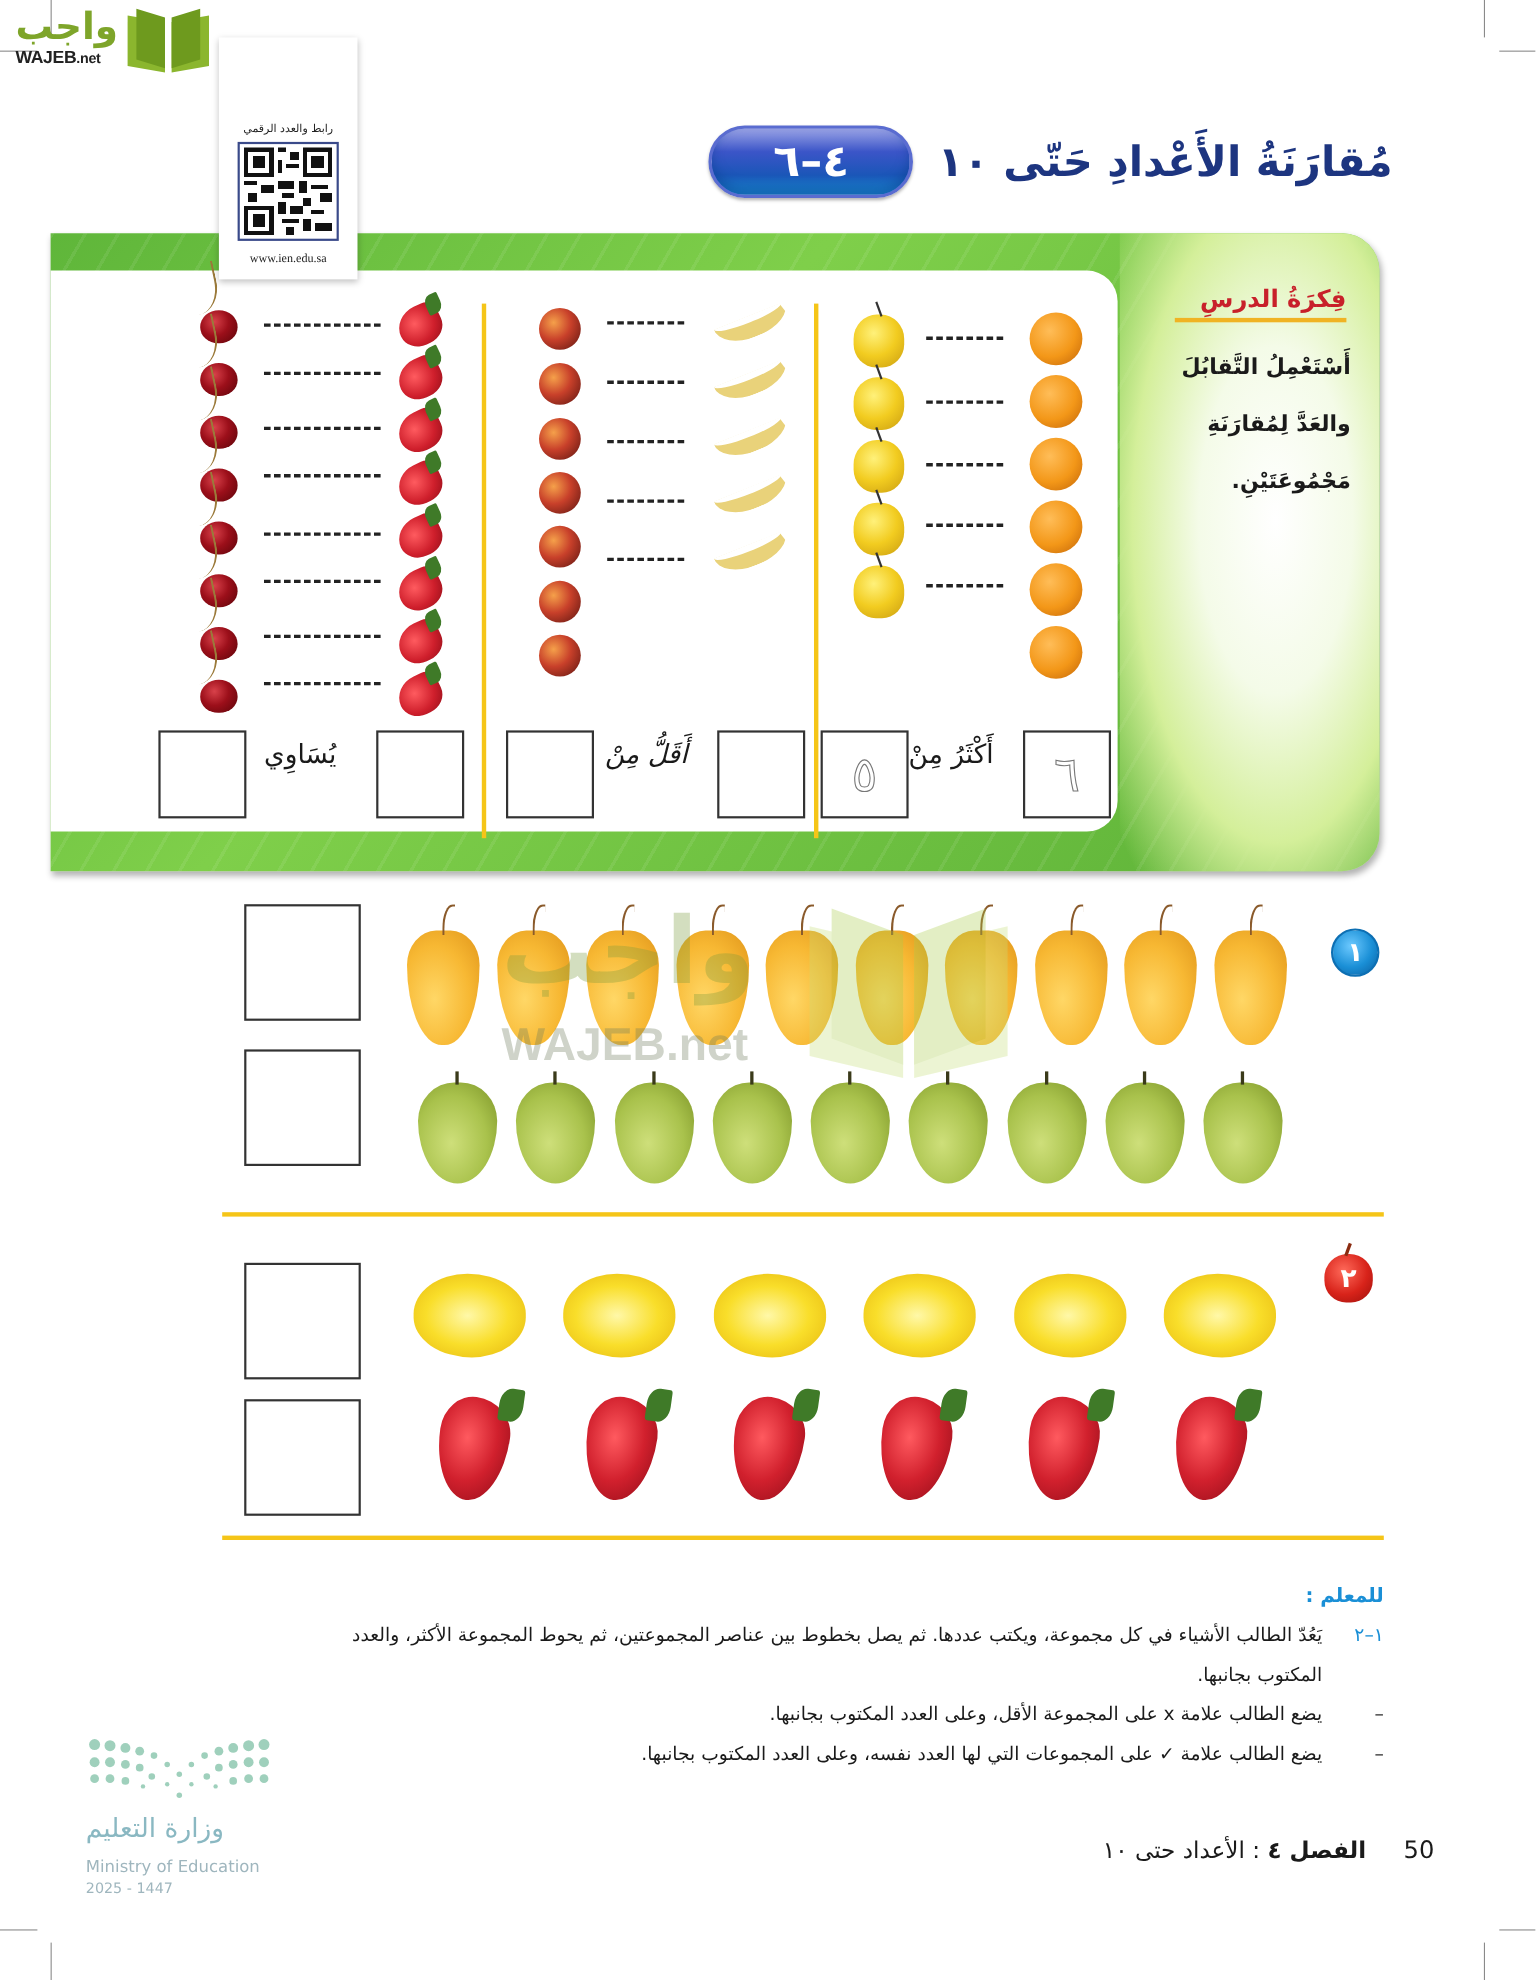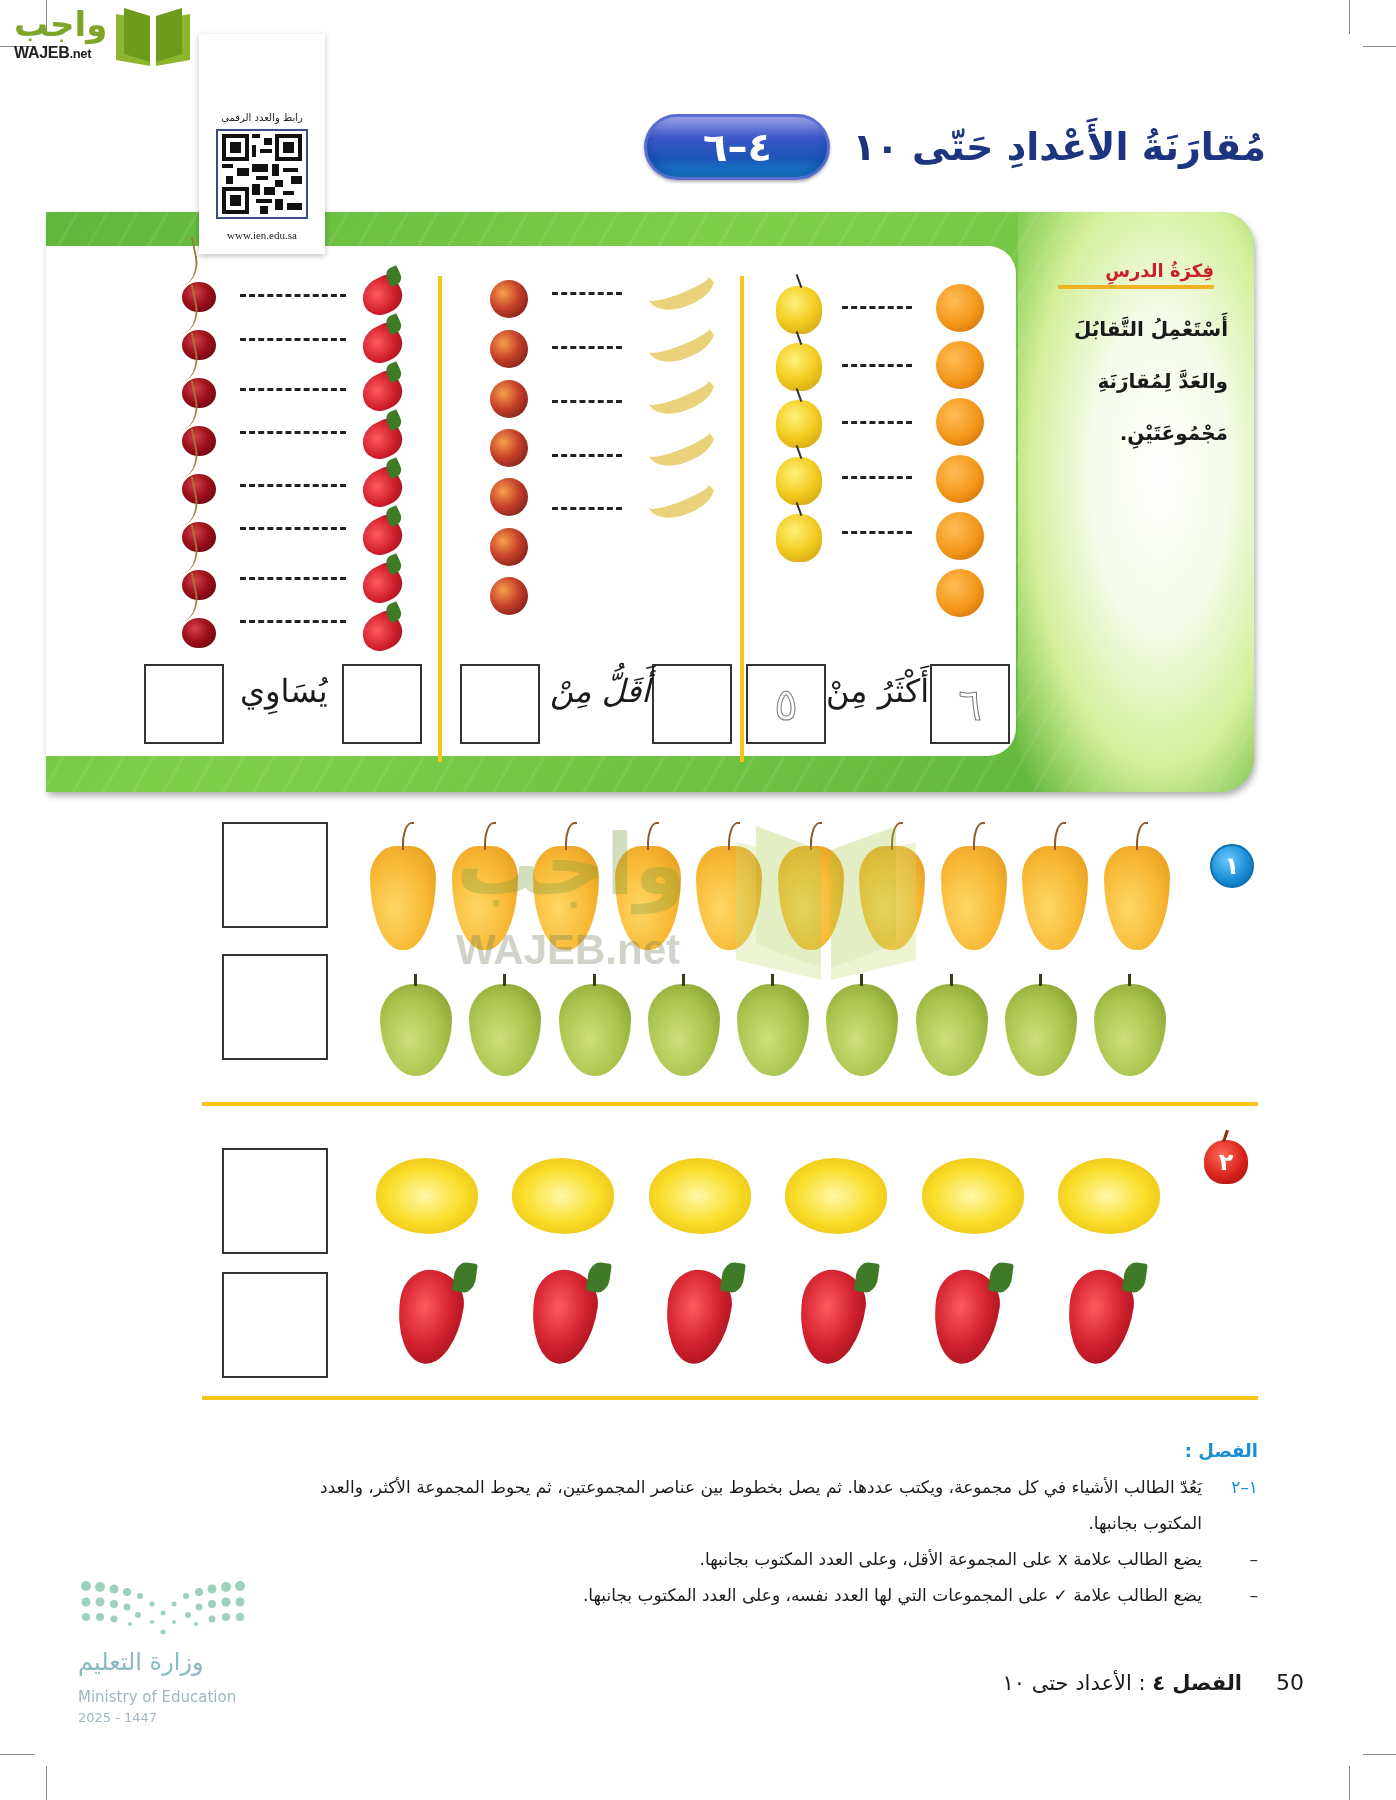--- a/index.html
+++ b/index.html
@@ -25,42 +25,42 @@
     
     .lesson-title-row { position: absolute; right: 130px; top: 112px; height: 70px; display: flex; flex-direction: row-reverse; align-items: center; gap: 22px; direction: rtl; }
     .lesson-pill { width: 186px; height: 66px; border-radius: 34px; background: linear-gradient(180deg, #9aa3e6 0%, #3b55c8 35%, #1b56b8 70%, #1a8fd6 100%); border: 3px solid #5a6cd0; box-shadow: 0 2px 3px rgba(0,0,0,0.3), inset 0 -6px 10px rgba(10,60,140,0.5); display: flex; align-items: center; justify-content: center; color: #fff; font-size: 40px; font-weight: bold; order: 1; }
     .lesson-title { font-size: 38px; font-weight: bold; color: #1d3580; order: 2; font-family: "DejaVu Sans", sans-serif; }
 
     
     .green-panel { position: absolute; left: 46px; top: 212px; width: 1208px; height: 580px; background: linear-gradient(135deg, #5fb63a 0%, #7fcf4a 40%, #5db238 100%); border-radius: 0 34px 34px 0; box-shadow: 2px 4px 6px rgba(0,0,0,0.3); }
     .green-panel::after { content: ""; position: absolute; inset: 0; border-radius: 0 34px 34px 0; background: repeating-linear-gradient(120deg, rgba(255,255,255,0.08) 0 3px, transparent 3px 26px); pointer-events: none; }
     .green-inner { position: absolute; left: 0; top: 34px; width: 970px; height: 510px; background: #fff; border-radius: 0 28px 28px 0; z-index: 1; }
     .idea-box { position: absolute; right: 0; top: 0; width: 236px; height: 580px; background: radial-gradient(ellipse at 60% 45%, #ffffff 0%, #f4fbe8 35%, #d4ef9a 65%, rgba(120,200,70,0) 95%); border-radius: 0 34px 34px 0; z-index: 1; direction: rtl; padding: 48px 26px 0 20px; }
-    .idea-title { font-size: 18px; font-weight: bold; color: #c8202a; text-align: right; padding-bottom: 4px; border-bottom: 4px solid #f0b323; width: 156px; margin-right: 14px; }
+    .idea-title { font-size: 22px; font-weight: bold; color: #c8202a; text-align: right; padding-bottom: 4px; border-bottom: 4px solid #f0b323; width: 156px; margin-right: 4px; }
     .idea-text { font-size: 20px; font-weight: bold; color: #1a1a1a; line-height: 52px; margin-top: 14px; text-align: right; }
 
     
     .col-divider { position: absolute; width: 4px; background: #f5c518; z-index: 2; }
     .match-col { position: absolute; z-index: 3; }
     .dash-line { border-top: 3px dashed #222; height: 0; }
 
     .fruit { display: inline-block; position: relative; }
     .cherry { width: 34px; height: 30px; border-radius: 50% 50% 48% 48%; background: radial-gradient(circle at 38% 35%, #d8414a 0%, #9c0f1a 45%, #5a0409 100%); }
     .cherry::before { content: ""; position: absolute; left: -20px; top: -42px; width: 34px; height: 46px; border-right: 2px solid #9b7a3a; border-radius: 0 0 60% 0; transform: rotate(-12deg); }
     .strawberry { width: 40px; height: 36px; border-radius: 60% 30% 50% 50%; background: radial-gradient(circle at 40% 40%, #ff5b5f 0%, #cf1f2c 55%, #8d0d17 100%); transform: rotate(-25deg); }
     .strawberry::after { content: ""; position: absolute; right: -6px; top: -4px; width: 14px; height: 18px; background: #3f7a28; border-radius: 50% 10% 50% 10%; }
     .peach { width: 38px; height: 38px; border-radius: 50%; background: radial-gradient(circle at 35% 35%, #f5a04a 0%, #c8402a 45%, #5a1410 100%); }
     .banana { width: 70px; height: 20px; border-radius: 0 0 50px 50px / 0 0 30px 30px; border-bottom: 14px solid #e9d27a; border-right: 4px solid transparent; transform: rotate(-22deg); }
     .apple-y { width: 46px; height: 48px; border-radius: 46% 46% 44% 44%; background: radial-gradient(circle at 40% 35%, #fff17a 0%, #f2cc20 50%, #c99c10 100%); }
     .apple-y::before { content: ""; position: absolute; left: 22px; top: -12px; width: 2px; height: 14px; background: #333; transform: rotate(-20deg); }
     .orange { width: 48px; height: 48px; border-radius: 50%; background: radial-gradient(circle at 38% 35%, #ffbd58 0%, #f39718 55%, #c06308 100%); }
 
     .answer-box { position: absolute; width: 80px; height: 80px; border: 2px solid #333; background: #fff; z-index: 3; display: flex; align-items: center; justify-content: center; font-size: 44px; color: #b5b5b5; font-family: "DejaVu Sans", sans-serif; }
     .answer-box.traced { color: transparent; -webkit-text-stroke: 1px #777; }
-    .compare-label { position: absolute; z-index: 3; font-size: 32px; color: #1a1a1a; direction: rtl; font-family: "DejaVu Serif", serif; }
+    .compare-label { position: absolute; z-index: 3; font-size: 24px; color: #1a1a1a; direction: rtl; font-family: "DejaVu Serif", serif; }
 
     
     .ex-num { position: absolute; width: 44px; height: 44px; display: flex; align-items: center; justify-content: center; color: #fff; font-weight: bold; font-size: 24px; }
     .ex-num.blue { border-radius: 50%; background: radial-gradient(circle at 40% 35%, #6cc9ff 0%, #1a8fd6 55%, #0b5fa0 100%); border: 2px solid #0d6fb3; }
     .ex-num.apple { border-radius: 48% 48% 45% 45%; background: radial-gradient(circle at 40% 35%, #ff6a5a 0%, #d8231a 55%, #9c0f0b 100%); }
     .ex-num.apple::before { content: ""; position: absolute; left: 20px; top: -10px; width: 3px; height: 12px; background: #8a2b10; transform: rotate(20deg); }
     .ex-box { position: absolute; width: 106px; height: 106px; border: 2px solid #333; background: #fff; }
     .fruit-row { position: absolute; display: flex; justify-content: space-between; align-items: flex-end; }
     .pear-y { width: 66px; height: 104px; border-radius: 40% 40% 48% 48% / 30% 30% 70% 70%; background: radial-gradient(ellipse at 38% 60%, #ffd766 0%, #f7b833 55%, #e0951a 100%); position: relative; }
     .pear-y::before { content: ""; position: absolute; left: 32px; top: -24px; width: 10px; height: 26px; border-left: 2px solid #8a5a2b; border-top: 2px solid #8a5a2b; border-radius: 80% 0 0 0; }
@@ -314,21 +314,21 @@
   <span class="wm-en">WAJEB.net</span>
   <svg class="wm-book" viewBox="0 0 200 160">
     <path d="M10 20 L95 40 L95 158 L10 138 Z" fill="#c6e07a"></path>
     <path d="M105 40 L190 20 L190 138 L105 158 Z" fill="#c6e07a"></path>
     <path d="M30 4 L95 28 L95 146 L30 122 Z" fill="#a9cc4a"></path>
     <path d="M105 28 L170 4 L170 122 L105 146 Z" fill="#a9cc4a"></path>
   </svg>
 </div>
 
 <div class="notes">
-  <div class="notes-title">الفصل :</div>
+  <div class="notes-title">للمعلم :</div>
   <div class="note-line">
     <span class="note-marker">١–٢</span>
     <span class="note-text">يَعُدّ الطالب الأشياء في كل مجموعة، ويكتب عددها. ثم يصل بخطوط بين عناصر المجموعتين، ثم يحوط المجموعة الأكثر، والعدد المكتوب بجانبها.</span>
   </div>
   <div class="note-line">
     <span class="note-marker dash">–</span>
     <span class="note-text">يضع الطالب علامة x على المجموعة الأقل، وعلى العدد المكتوب بجانبها.</span>
   </div>
   <div class="note-line">
     <span class="note-marker dash">–</span>

